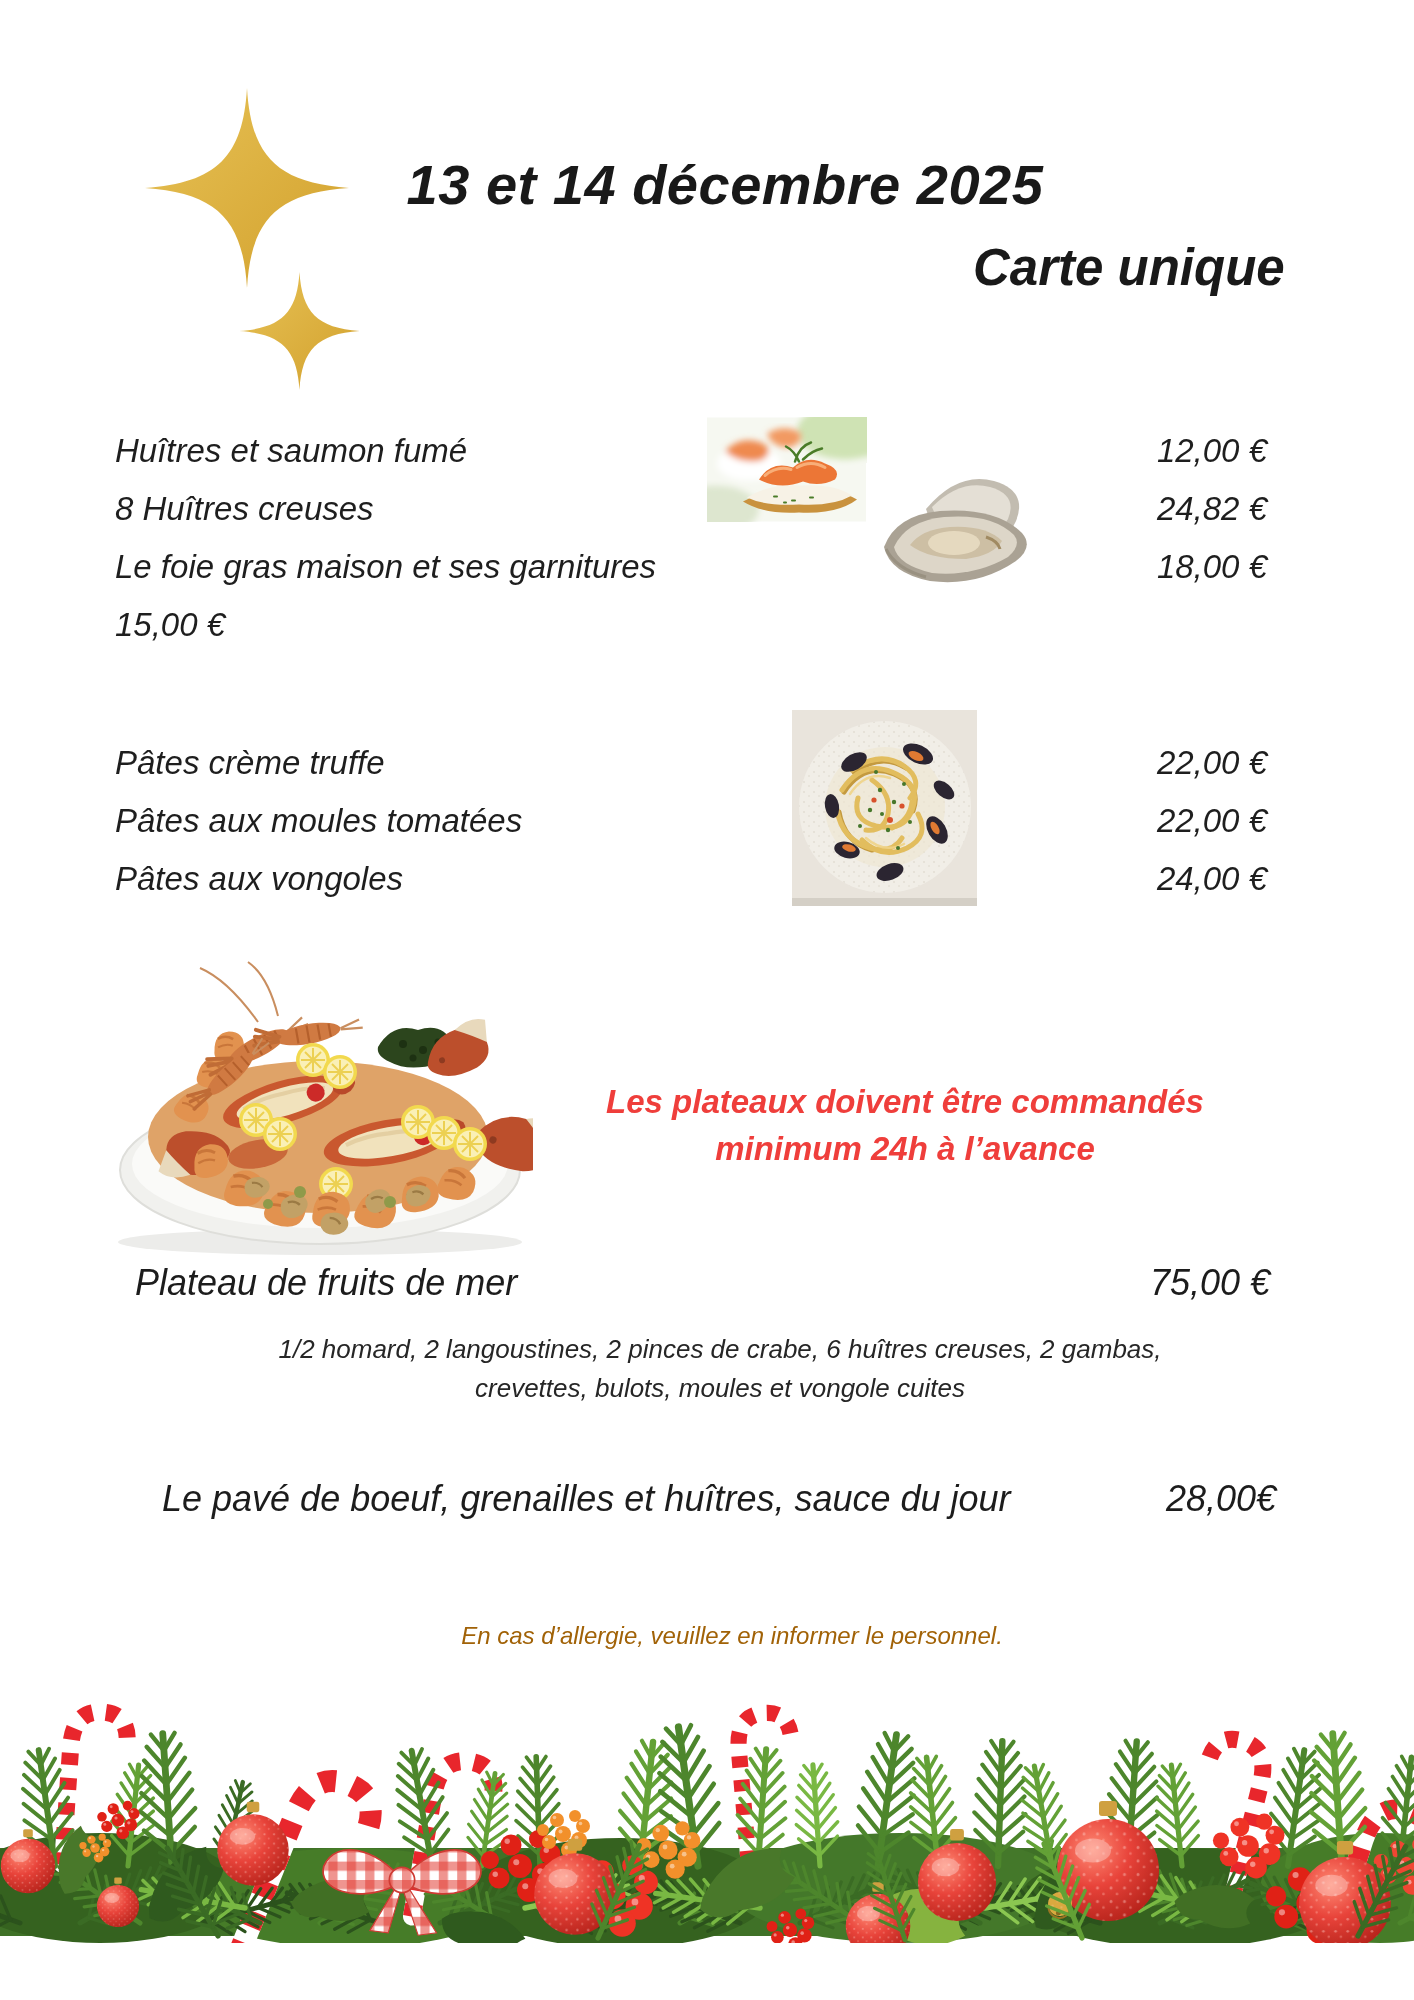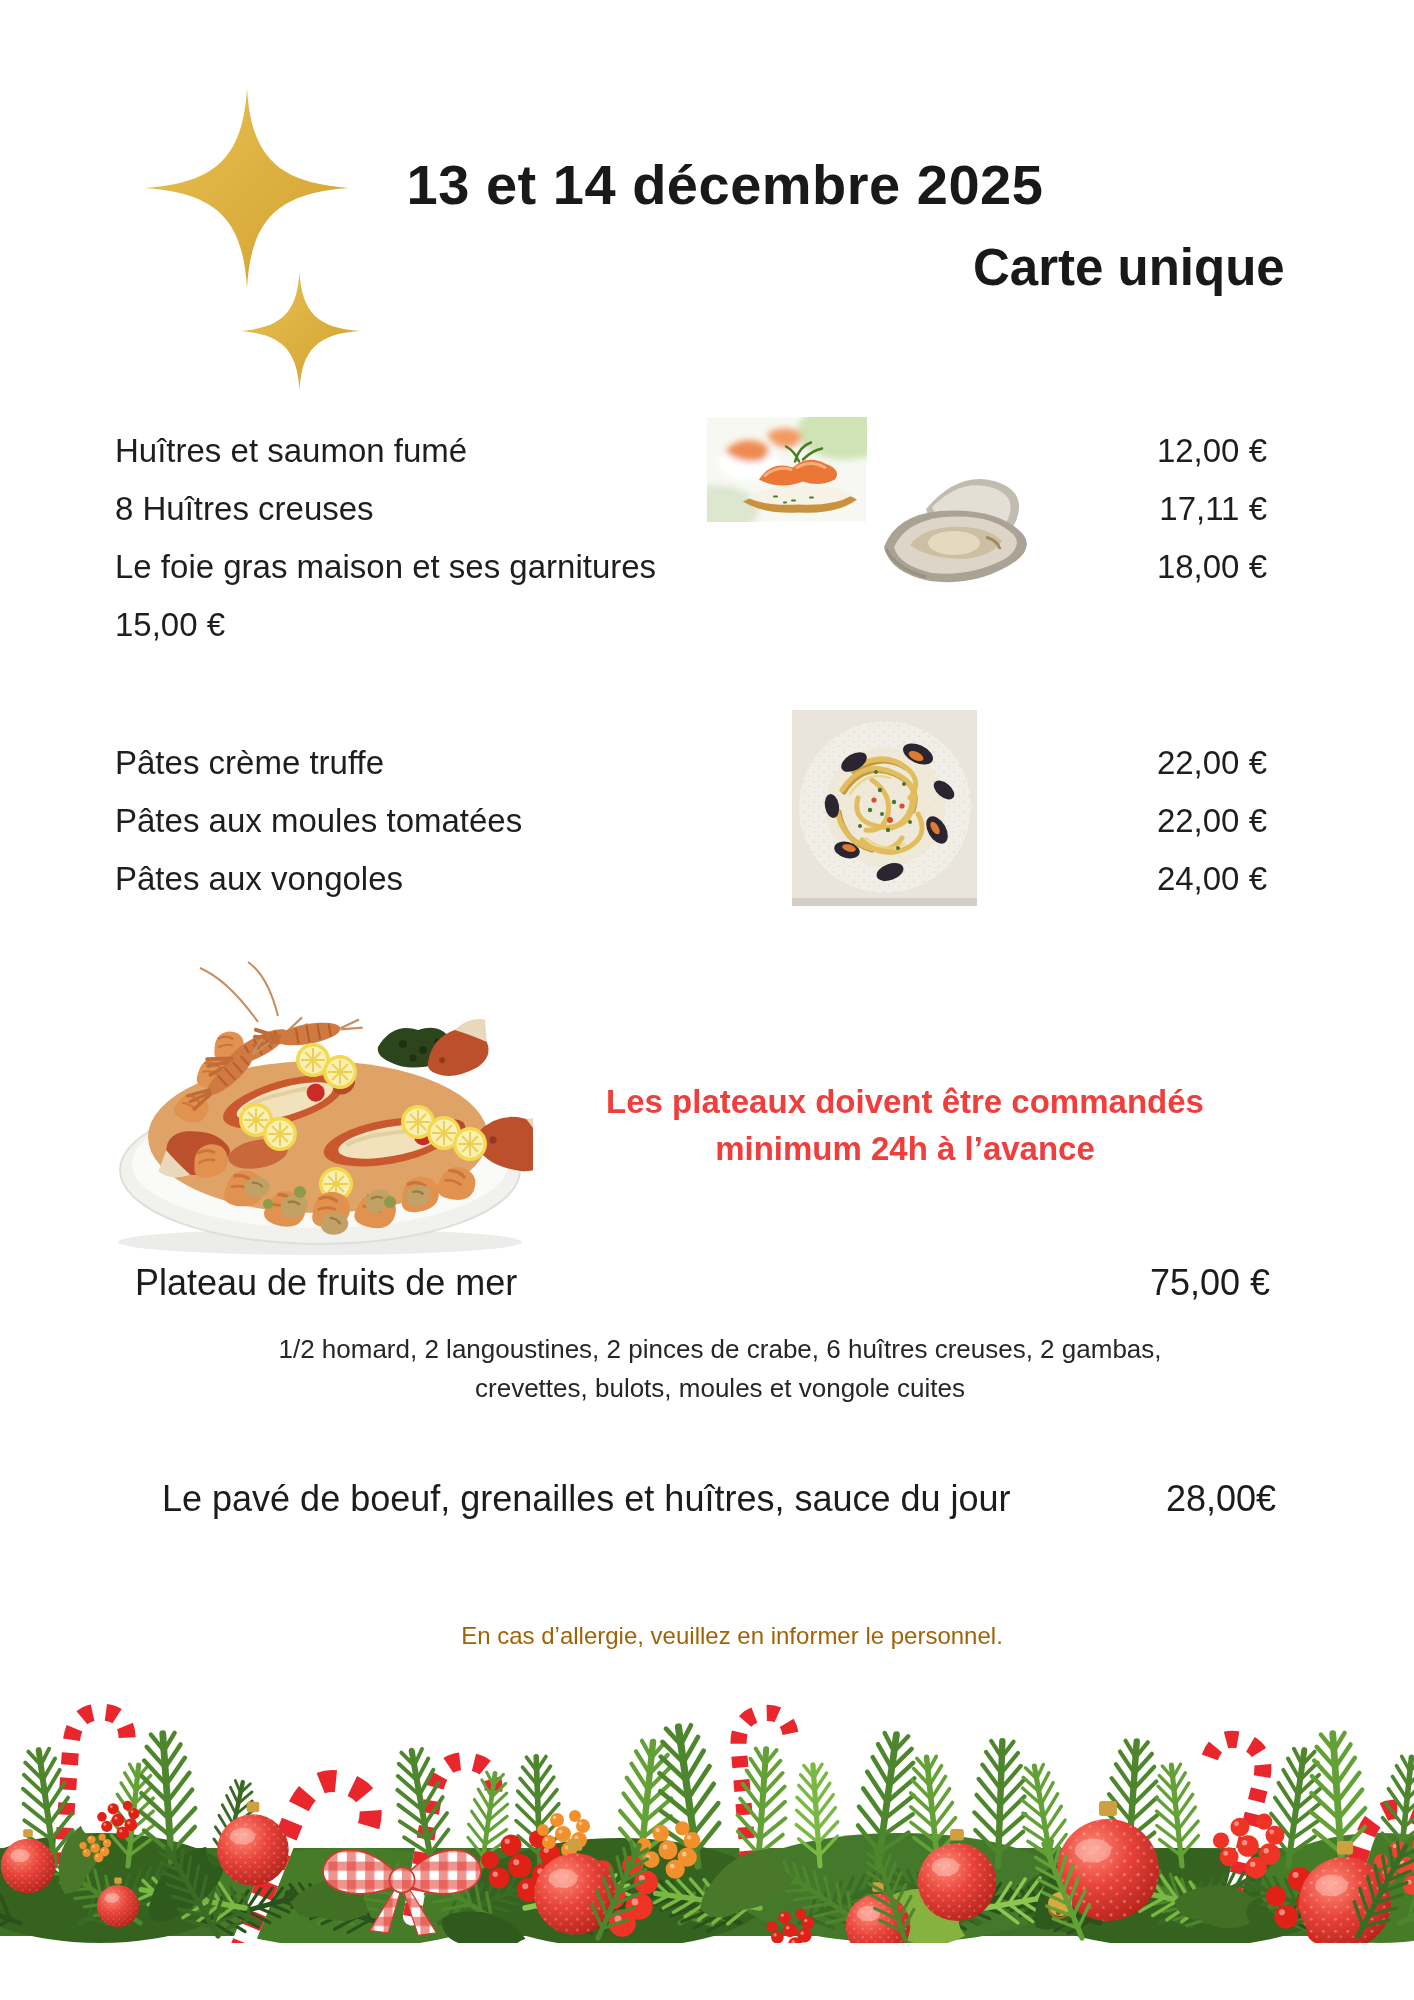--- a/index.html
+++ b/index.html
@@ -1,18 +1,18 @@
 <!DOCTYPE html>
 <html><head>
 <meta charset="utf-8">
 <style>
   * { margin:0; padding:0; box-sizing:border-box; }
   html,body { background:#ffffff; }
   body { font-family:"Liberation Sans", sans-serif; color:#1c1c1c; }
-  #canvas { position:relative; width:1414px; height:2000px; margin:0 auto; background:#ffffff; overflow:hidden; }
+  #canvas { position:relative; width:1414px; height:2000px; margin:0 auto; background:#ffffff; overflow:hidden;font-style:italic; }
   .abs { position:absolute; }
   .page-title { position:absolute; left:320px; top:152px; width:810px; text-align:center;
                 font-size:56px; font-weight:700; letter-spacing:0.5px; color:#191919; }
   .page-subtitle { position:absolute; left:973px; top:238px; font-size:51px; font-weight:700; color:#191919; }
   .menu-row { position:absolute; left:115px; right:147px; display:flex; justify-content:space-between;
               align-items:baseline; font-size:33px; color:#1e1e1e; }
   .menu-row .item-label { white-space:nowrap; }
   .menu-row .item-price { white-space:nowrap; }
   .notice { position:absolute; left:455px; top:1078px; width:900px; text-align:center;
             font-size:33px; font-weight:700; line-height:47px; color:#ef3e3b; }
@@ -47,21 +47,21 @@
 
   <div class="page-title">13 et 14 décembre 2025</div>
   <div class="page-subtitle">Carte unique</div>
 
   <div class="menu-row" style="top:432px;">
     <span class="item-label">Huîtres et saumon fumé</span>
     <span class="item-price">12,00 €</span>
   </div>
   <div class="menu-row" style="top:490px;">
     <span class="item-label">8 Huîtres creuses</span>
-    <span class="item-price">17,11 €</span>
+    <span class="item-price">24,82 €</span>
   </div>
   <div class="menu-row" style="top:548px;">
     <span class="item-label">Le foie gras maison et ses garnitures</span>
     <span class="item-price">18,00 €</span>
   </div>
   <div class="menu-row" style="top:606px;">
     <span class="item-price">15,00 €</span>
   </div>
 
   <svg class="photo" style="left:707px; top:417px;" width="160" height="105" viewBox="0 0 160 104">

